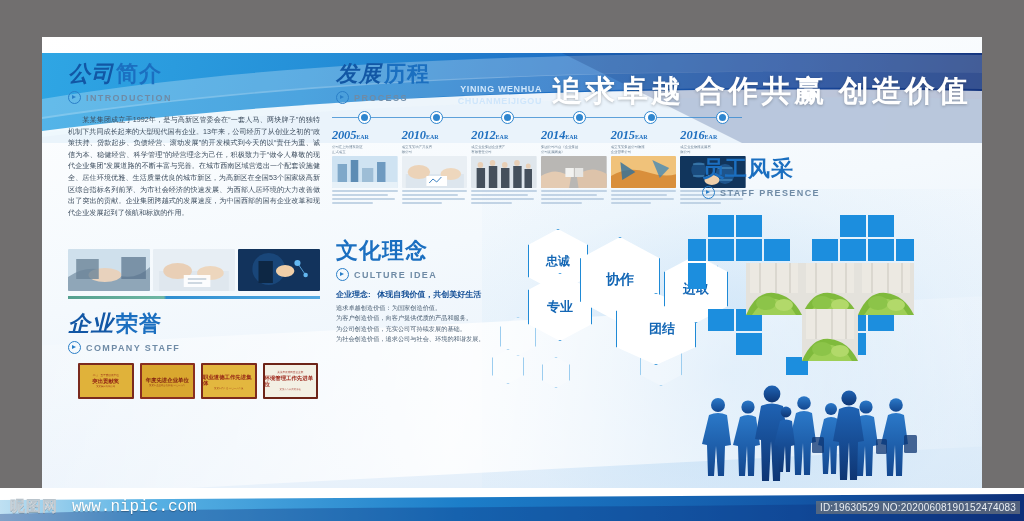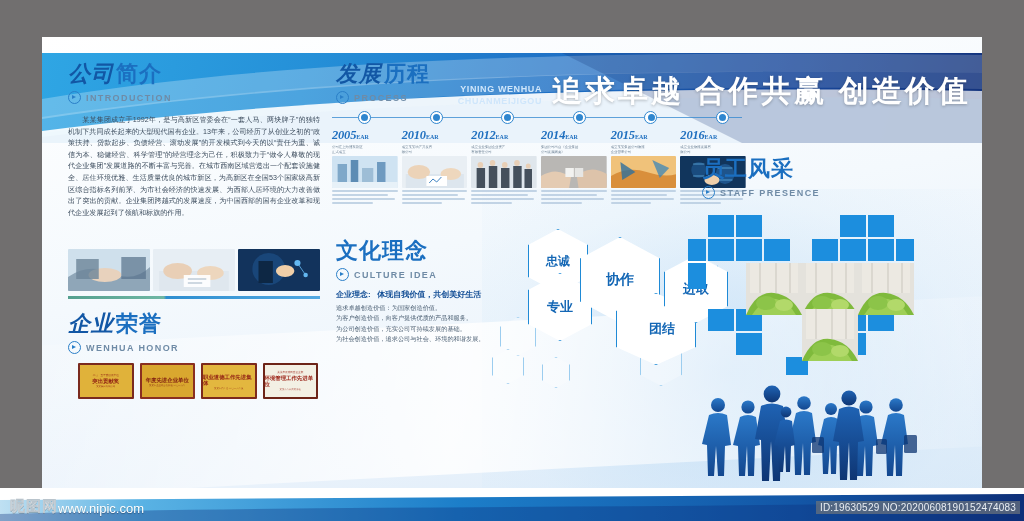--- a/index.html
+++ b/index.html
@@ -102,22 +102,22 @@
   .tile.img{overflow:hidden;background:#cfe5f3;}
   .tile.img svg{width:100%;height:100%;display:block;}
   .people{position:absolute;left:648px;top:338px;width:252px;height:108px;}
 
   
   .footer{position:absolute;left:0;bottom:0;width:1024px;height:33px;background:#ffffff;}
   .footer-band{position:absolute;left:0;bottom:0;width:1024px;height:27px;overflow:hidden;}
   .wm{position:absolute;left:10px;bottom:5px;display:flex;align-items:flex-end;}
   .wm-cn{font-size:15px;font-weight:bold;color:#fff;letter-spacing:1px;
     -webkit-text-stroke:.3px #b9c4cc;text-shadow:0 1px 0 rgba(0,0,0,.25);}
-  .wm-url{font-size:13px;color:#fff;font-family:Liberation Sans, sans-serif;
-    text-shadow:0 1px 1px rgba(0,0,0,.3);}
+  .wm-url{font-size:16px;color:#fff;font-family:Liberation Mono, monospace;
+    text-shadow:0 1px 1px rgba(0,0,0,.3);margin-left:14px;}
   .idtag{position:absolute;right:4px;bottom:7px;font-size:10px;color:#e9eef3;
     background:rgba(104,114,124,.75);padding:1px 4px;white-space:nowrap;letter-spacing:.2px;}
 </style>
 </head>
 <body>
 
 <div id="stage">
 
   <div class="board">
     <div class="board-glow"></div>
@@ -179,21 +179,21 @@
             <path d="M58 14 L66 26" stroke="#63b7f0" stroke-width=".8"></path>
           </svg>
       </div>
     </div>
     <div class="intro-rule"></div>
 
     <div class="sec" id="honor">
       <div class="sec-cn"><span class="brush">企业</span><span>荣誉</span></div>
       <div class="sec-en">
         <span class="play"></span>
-        <span>WENHUA HONOR</span>
+        <span>COMPANY STAFF</span>
       </div>
     </div>
     <div class="plaques" id="plaques">
         <div class="plq" style="background: rgb(122, 42, 30);">
           <div class="plq-in" style="background:#e0b23a;color:#8d1b12">
             <div class="plq-t">二〇一五年度创优单位</div>
             <div class="plq-m">突出贡献奖</div>
             <div class="plq-s">某某集团有限公司</div>
           </div>
         </div>

